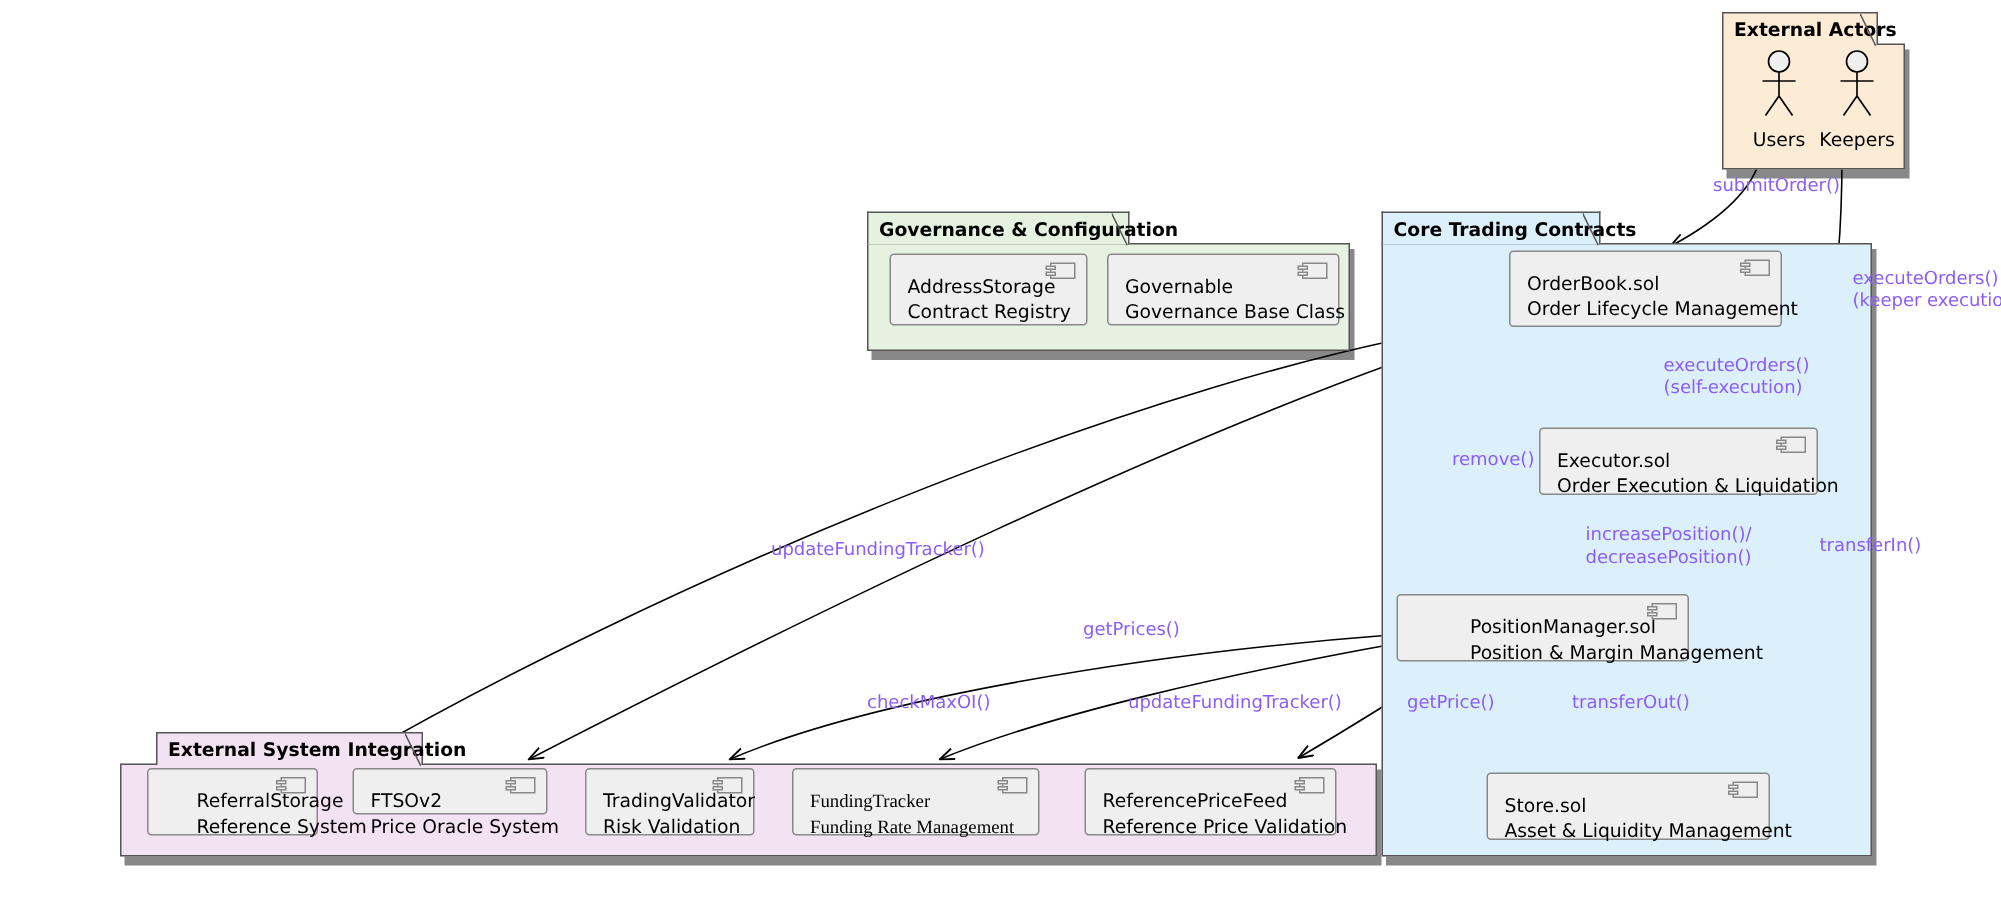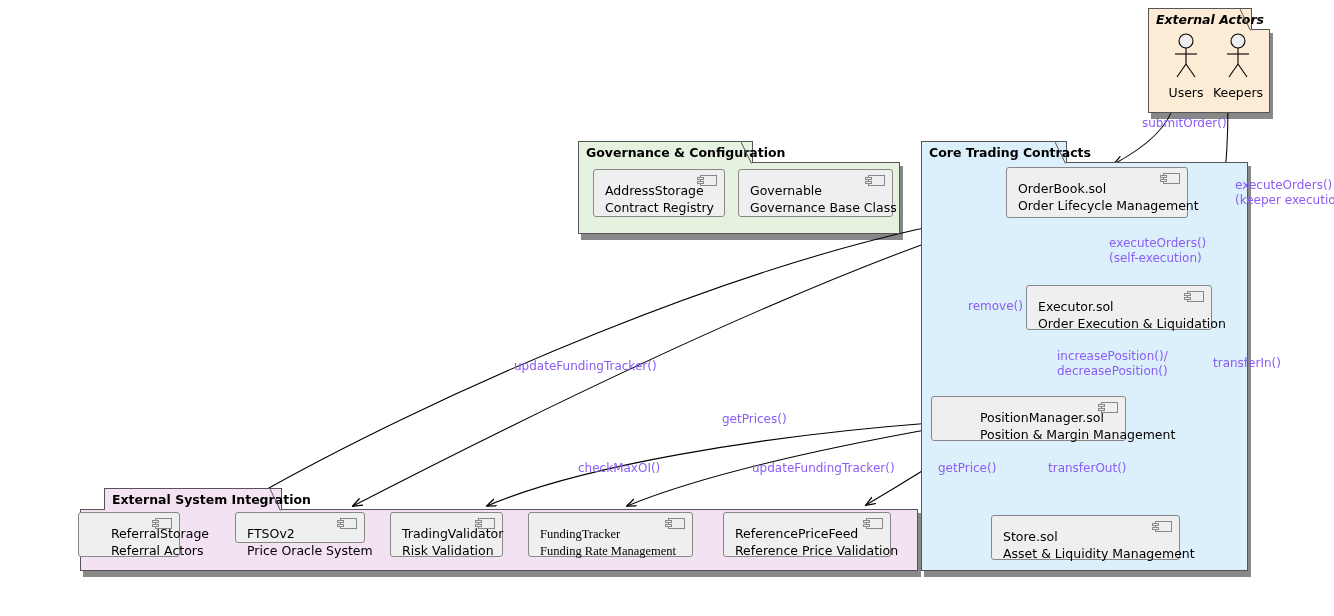--- a/index.html
+++ b/index.html
@@ -60,21 +60,21 @@
   }
 </style>
 </head>
 <body>
 
 <div id="canvas">
 
   <div id="pkg-layer">
       <div class="pkg" style="left: 1148px; top: 8px; width: 122px; height: 105px;">
         <div class="pkg-shadow" style="left: 3px; top: 25px; width: 122px; height: 86px;"></div>
-        <div class="pkg-tab" style="width: 104px; background: rgb(252, 235, 213); border-color: rgb(85, 85, 85); font-style: italic;">
+        <div class="pkg-tab" style="width: 104px; background: rgb(252, 235, 213); border-color: rgb(85, 85, 85);">
           <span>External Actors</span>
           <span class="corner"><svg width="11" height="22" viewBox="0 0 11 22">
               <path d="M0,0 L10.5,21.5" stroke="#555555" stroke-width="1" fill="none"></path>
             </svg></span>
         </div>
         <div class="pkg-body" style="top: 21px; width: 122px; height: 84px; background: rgb(252, 235, 213); border-color: rgb(85, 85, 85);"></div>
       </div>
       <div class="pkg" style="left: 578px; top: 141px; width: 322px; height: 93px;">
         <div class="pkg-shadow" style="left: 3px; top: 25px; width: 322px; height: 74px;"></div>
         <div class="pkg-tab" style="width: 175px; background: rgb(230, 242, 224); border-color: rgb(85, 85, 85);">
@@ -167,24 +167,24 @@
       <div class="comp" style="left: 931px; top: 396px; width: 195px; height: 45px; padding-left: 48px;">
         <span class="comp-icon"></span>
         <span class="l1">PositionManager.sol</span>
         <span class="l2">Position &amp; Margin Management</span>
       </div>
       <div class="comp" style="left: 991px; top: 515px; width: 189px; height: 45px;">
         <span class="comp-icon"></span>
         <span class="l1">Store.sol</span>
         <span class="l2">Asset &amp; Liquidity Management</span>
       </div>
-      <div class="comp" style="left: 78px; top: 512px; width: 102px; height: 45px; padding-left: 32px;">
+      <div class="comp" style="left: 98px; top: 512px; width: 114px; height: 45px; padding-left: 32px;">
         <span class="comp-icon"></span>
         <span class="l1">ReferralStorage</span>
-        <span class="l2">Referral Actors</span>
+        <span class="l2">Reference System</span>
       </div>
       <div class="comp" style="left: 235px; top: 512px; width: 130px; height: 31px;">
         <span class="comp-icon"></span>
         <span class="l1">FTSOv2</span>
         <span class="l2">Price Oracle System</span>
       </div>
       <div class="comp" style="left: 390px; top: 512px; width: 113px; height: 45px;">
         <span class="comp-icon"></span>
         <span class="l1">TradingValidator</span>
         <span class="l2">Risk Validation</span>

